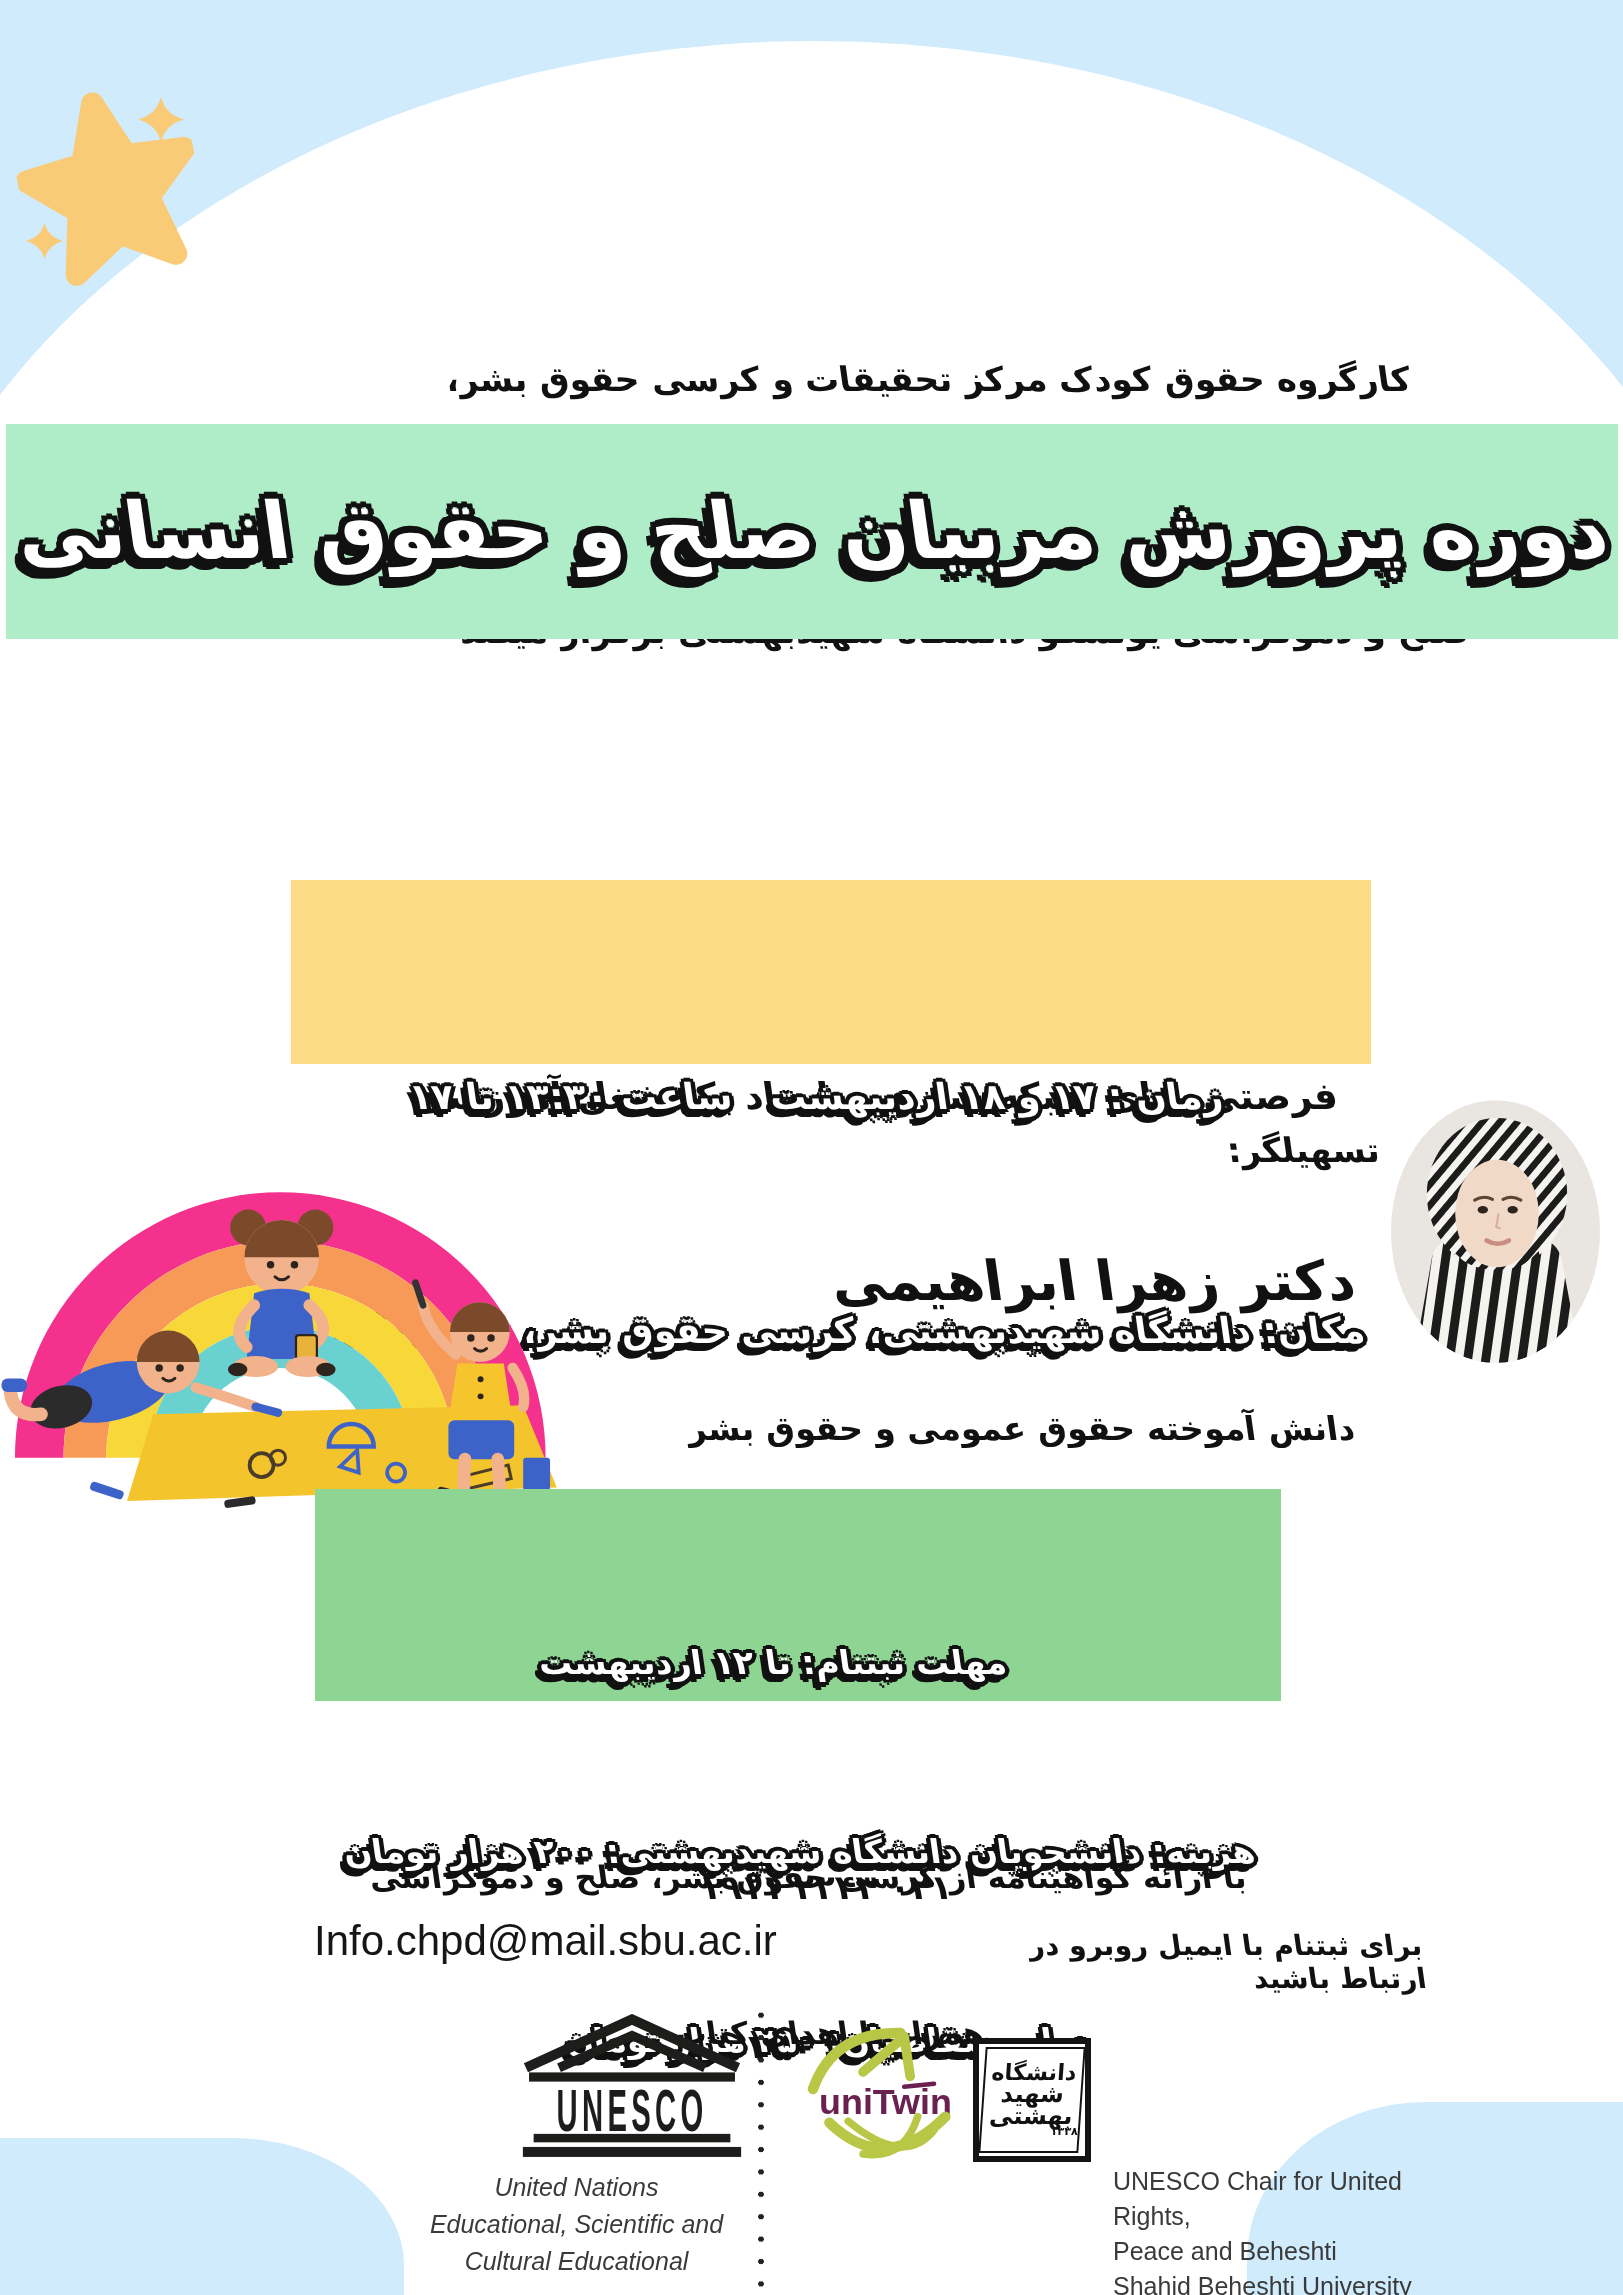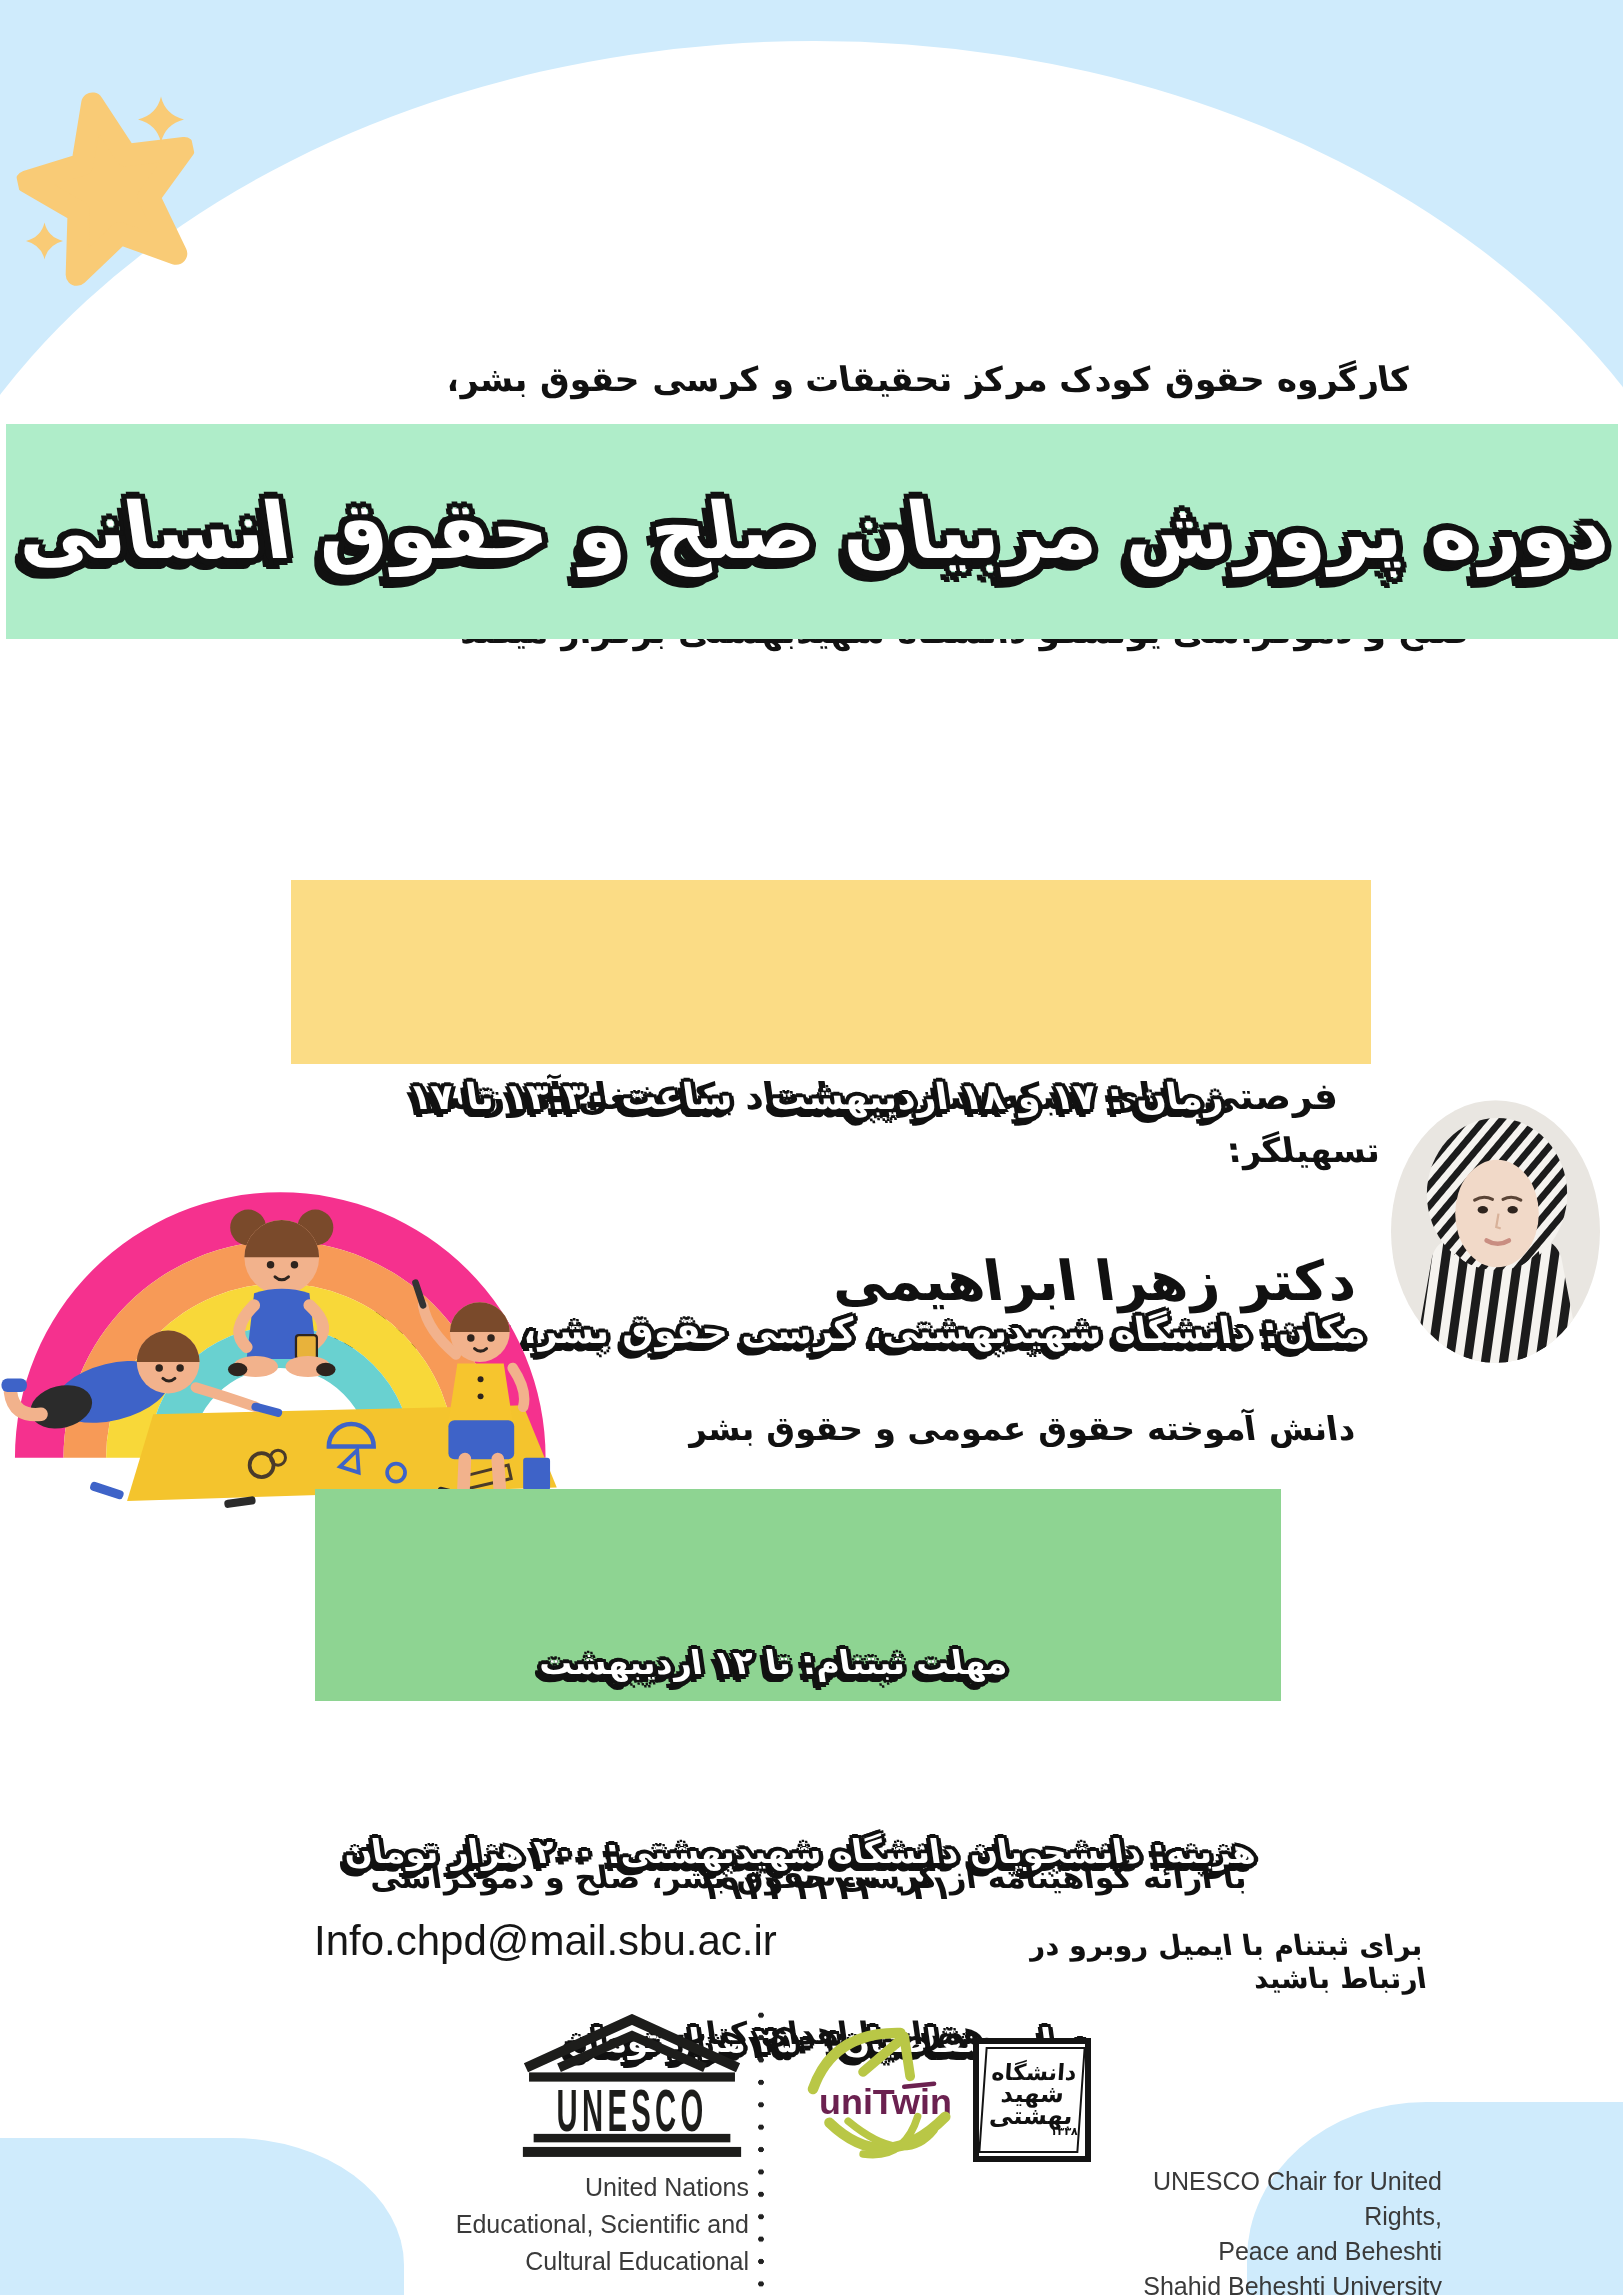--- a/index.html
+++ b/index.html
@@ -22,21 +22,21 @@
   
   .banner{left:6px;top:424px;width:1612px;height:215px;background:var(--mint);}
   .banner .t{width:100%;line-height:215px;font-size:78px;}
   .schedule-box{left:291px;top:880px;width:1080px;height:184px;background:var(--yellow);}
   .reg-box{left:315px;top:1489px;width:966px;height:212px;background:var(--green);}
   
   .corner-l{left:0;bottom:0;width:404px;height:157px;background:var(--sky);border-top-right-radius:172px 127px;}
   .corner-r{right:0;bottom:0;width:377px;height:193px;background:var(--sky);border-top-left-radius:179px 157px;}
   .dotline{left:758px;top:2004px;width:6px;height:291px;
     background-image:radial-gradient(circle,#222 2.6px,transparent 3px);background-size:6px 22.4px;background-repeat:repeat-y;}
-  .latin{font-family:"Liberation Sans",sans-serif;color:#3a3a3a;text-align:right;}
+  .latin{font-family:"Liberation Sans",sans-serif;color:#3a3a3a;}
   .sbu-frame{left:973px;top:2038px;width:118px;height:124px;border:6.7px solid #141414;box-sizing:border-box;background:#fff;}
   .sbu-inner{position:absolute;left:3px;top:3px;right:3px;bottom:3px;border:2.2px solid #141414;
     display:flex;flex-direction:column;align-items:center;justify-content:center;direction:rtl;
     font-weight:bold;color:#111;line-height:0.92;transform:skewX(-4deg);}
 </style>
 </head>
 <body>
 
 <div id="poster">
 
@@ -204,21 +204,21 @@
 
   <svg class="abs" style="left:516px;top:2014px;" width="232" height="146" viewBox="0 0 300 190">
     <path d="M12 70 L150 7 L288 70" fill="none" stroke="#1d1d1b" stroke-width="13"></path>
     <path d="M55 70 L150 28 L245 70" fill="none" stroke="#1d1d1b" stroke-width="12"></path>
     <rect x="16" y="76" width="268" height="12" fill="#1d1d1b"></rect>
     <text transform="matrix(1.12,0,0,2.25,0,-82)" x="134" y="104" text-anchor="middle" font-family="Liberation Sans,sans-serif" font-weight="bold" font-size="34" letter-spacing="5" fill="#1d1d1b">UNESCO</text>
     <rect x="22" y="156" width="256" height="11" fill="#1d1d1b"></rect>
     <rect x="8" y="173" width="284" height="13" fill="#1d1d1b"></rect>
   </svg>
 
-  <div class="abs latin" style="left:404px;top:2169px;width:345px;font-size:25px;line-height:37px;text-align:right;">
+  <div class="abs latin" style="left:404px;top:2169px;width:345px;font-size:25px;line-height:37px;text-align:center;font-style:italic;">
     <div>United Nations</div>
     <div>Educational, Scientific and</div>
     <div>Cultural Educational</div>
   </div>
 
   <svg class="abs" style="left:792px;top:2018px;" width="187" height="157" viewBox="0 0 250 210">
     <path d="M28 95 Q55 18 145 20" fill="none" stroke="#B9C746" stroke-width="14" stroke-linecap="round"></path>
     <path d="M95 72 L150 25 L158 78" fill="none" stroke="#B9C746" stroke-width="13" stroke-linecap="round" stroke-linejoin="round"></path>
     <path d="M150 92 L190 88" stroke="#6B2150" stroke-width="6" stroke-linecap="round"></path>
     <text x="125" y="128" text-anchor="middle" font-family="Liberation Sans,sans-serif" font-weight="bold" font-size="48" fill="#6B2150">uniTwin</text>

